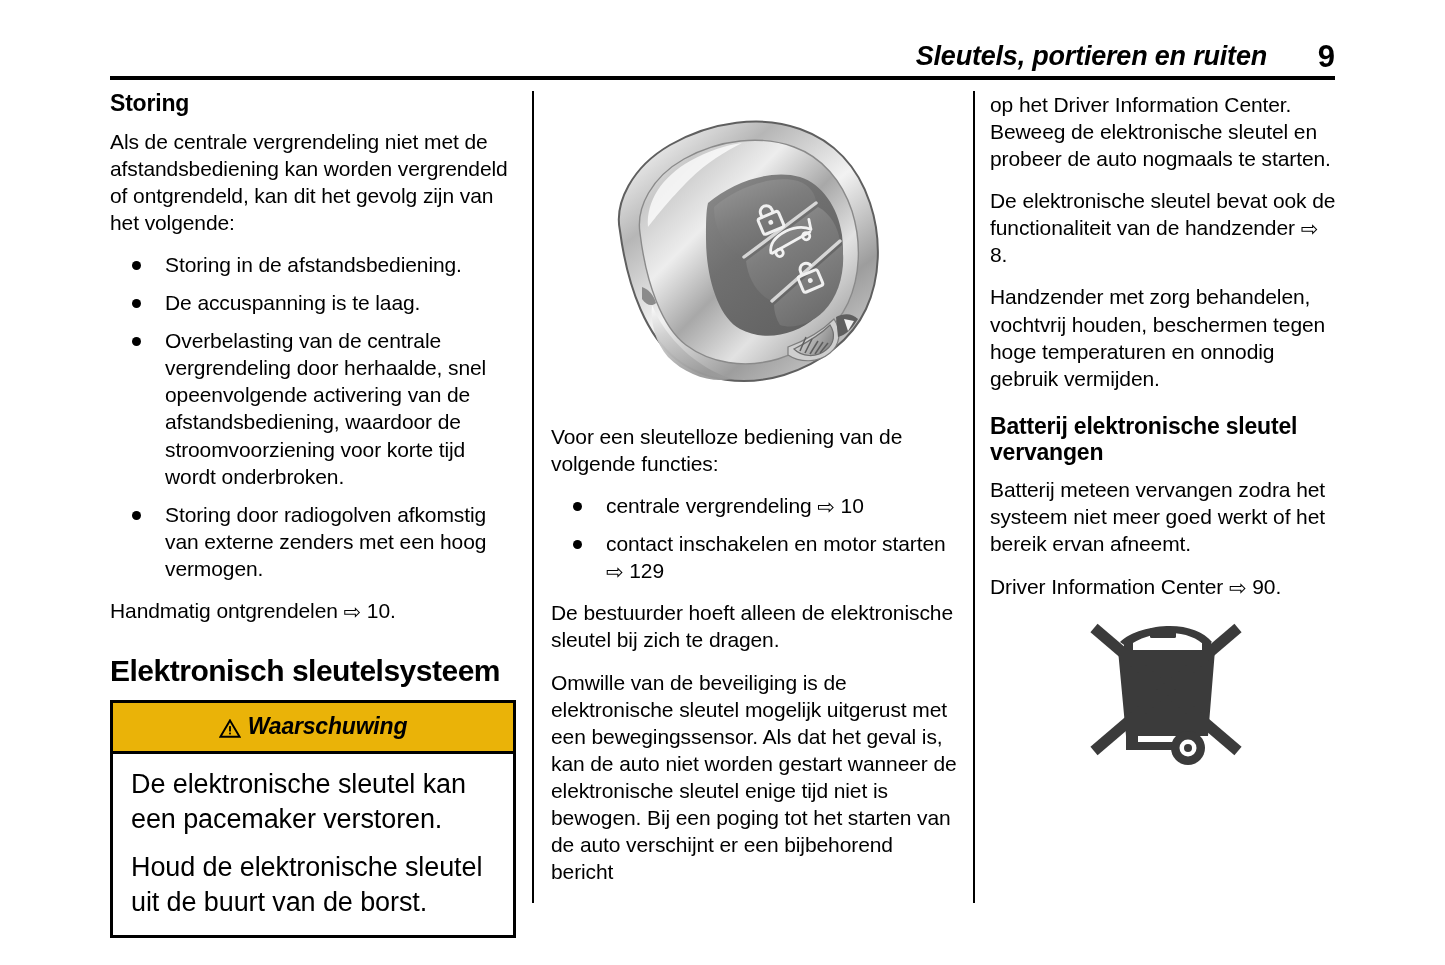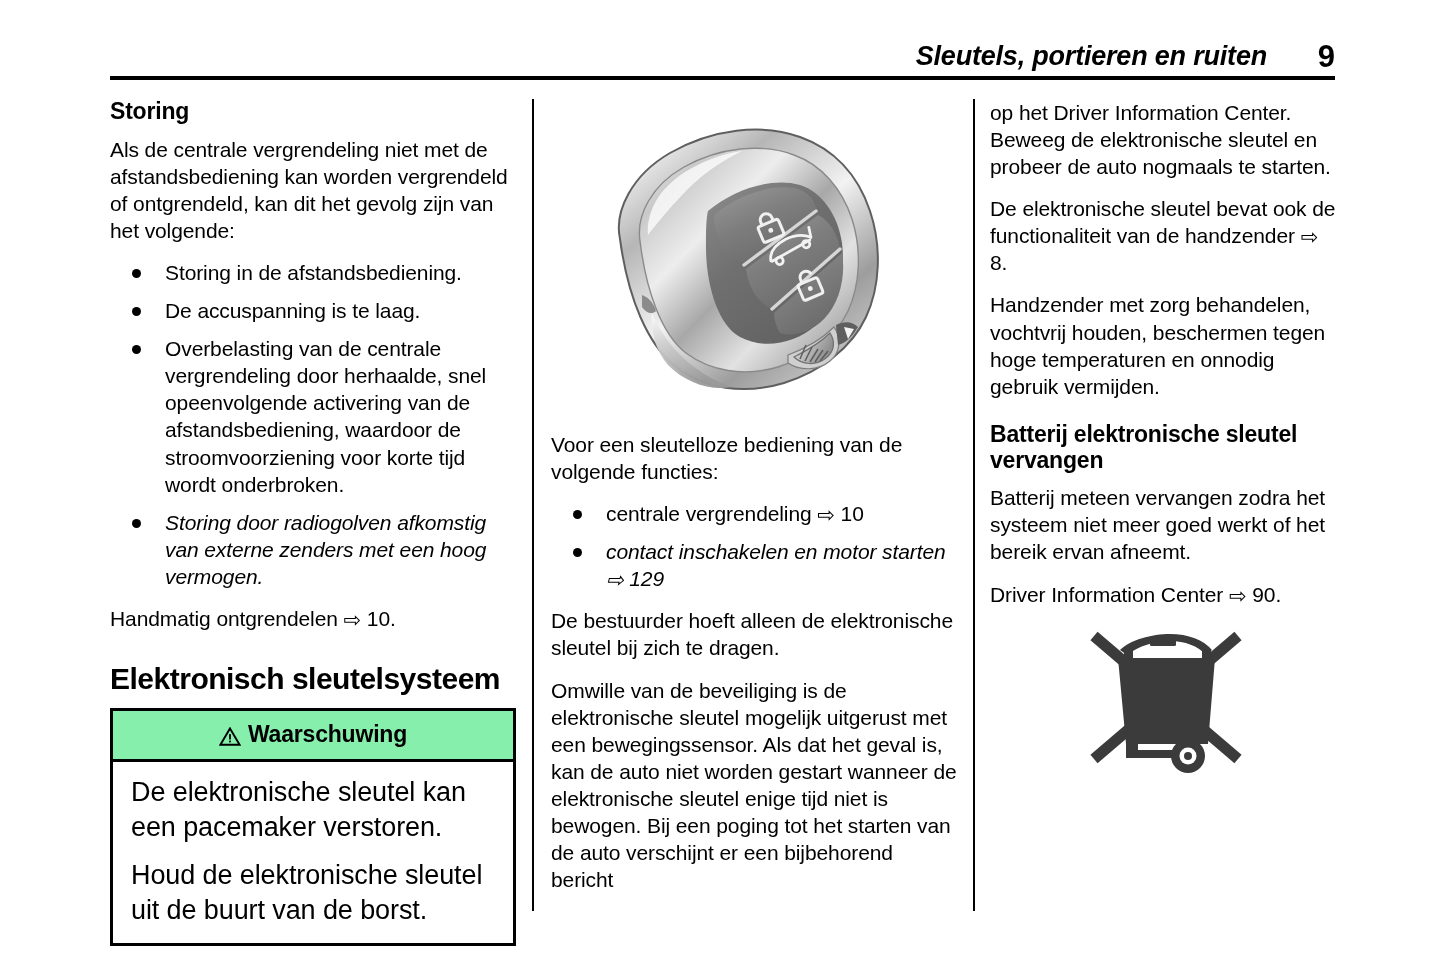--- a/index.html
+++ b/index.html
@@ -52,21 +52,21 @@
     padding-bottom: 4px;
     margin-left: 42px;
     min-width: 26px;
     text-align: right;
   }
 
   
   .columns {
     position: absolute;
     left: 110px;
-    top: 99px;
+    top: 91px;
     width: 1226px;
     height: 812px;
     display: flex;
   }
   .col {
     position: relative;
     box-sizing: border-box;
   }
   .col-left   { width: 422px; padding-right: 16px; }
   .col-mid    { width: 441px; padding-left: 19px; padding-right: 16px; }
@@ -111,21 +111,21 @@
     padding: 0;
   }
   ul.bullets li {
     position: relative;
     font-size: 21px;
     line-height: 1.29;
     padding-left: 55px;
     margin-bottom: 11px;
     letter-spacing: -0.1px;
   }
-  ul.bullets li:last-child { margin-bottom: 8px; font-style: italic; }
+  ul.bullets li:last-child { margin-bottom: 8px; }
   ul.bullets li .dot {
     position: absolute;
     left: 22px;
     top: 10px;
     width: 9px;
     height: 9px;
     border-radius: 50%;
     background: #000;
   }
 
@@ -136,31 +136,32 @@
     transform: translateY(1px);
   }
 
   
   .warn-box {
     border: 3px solid #000;
     margin: 0 0 0 0;
     background: #fff;
   }
   .warn-head {
-    background: #86efac;
+    background: #eab308;
     border-bottom: 3px solid #000;
     text-align: center;
     font-size: 23px;
     font-weight: 700;
     padding: 10px 0 11px 0;
     letter-spacing: -0.2px;
     display: flex;
     align-items: center;
     justify-content: center;
     gap: 7px;
+    font-style: italic;
   }
   .warn-tri { display: inline-block; width: 22px; height: 19px; }
   .warn-body { padding: 13px 18px 15px 18px; }
   .warn-body p {
     font-size: 27px;
     line-height: 1.3;
     margin: 0 0 13px 0;
     letter-spacing: -0.1px;
   }
   .warn-body p:last-child { margin-bottom: 0; }

